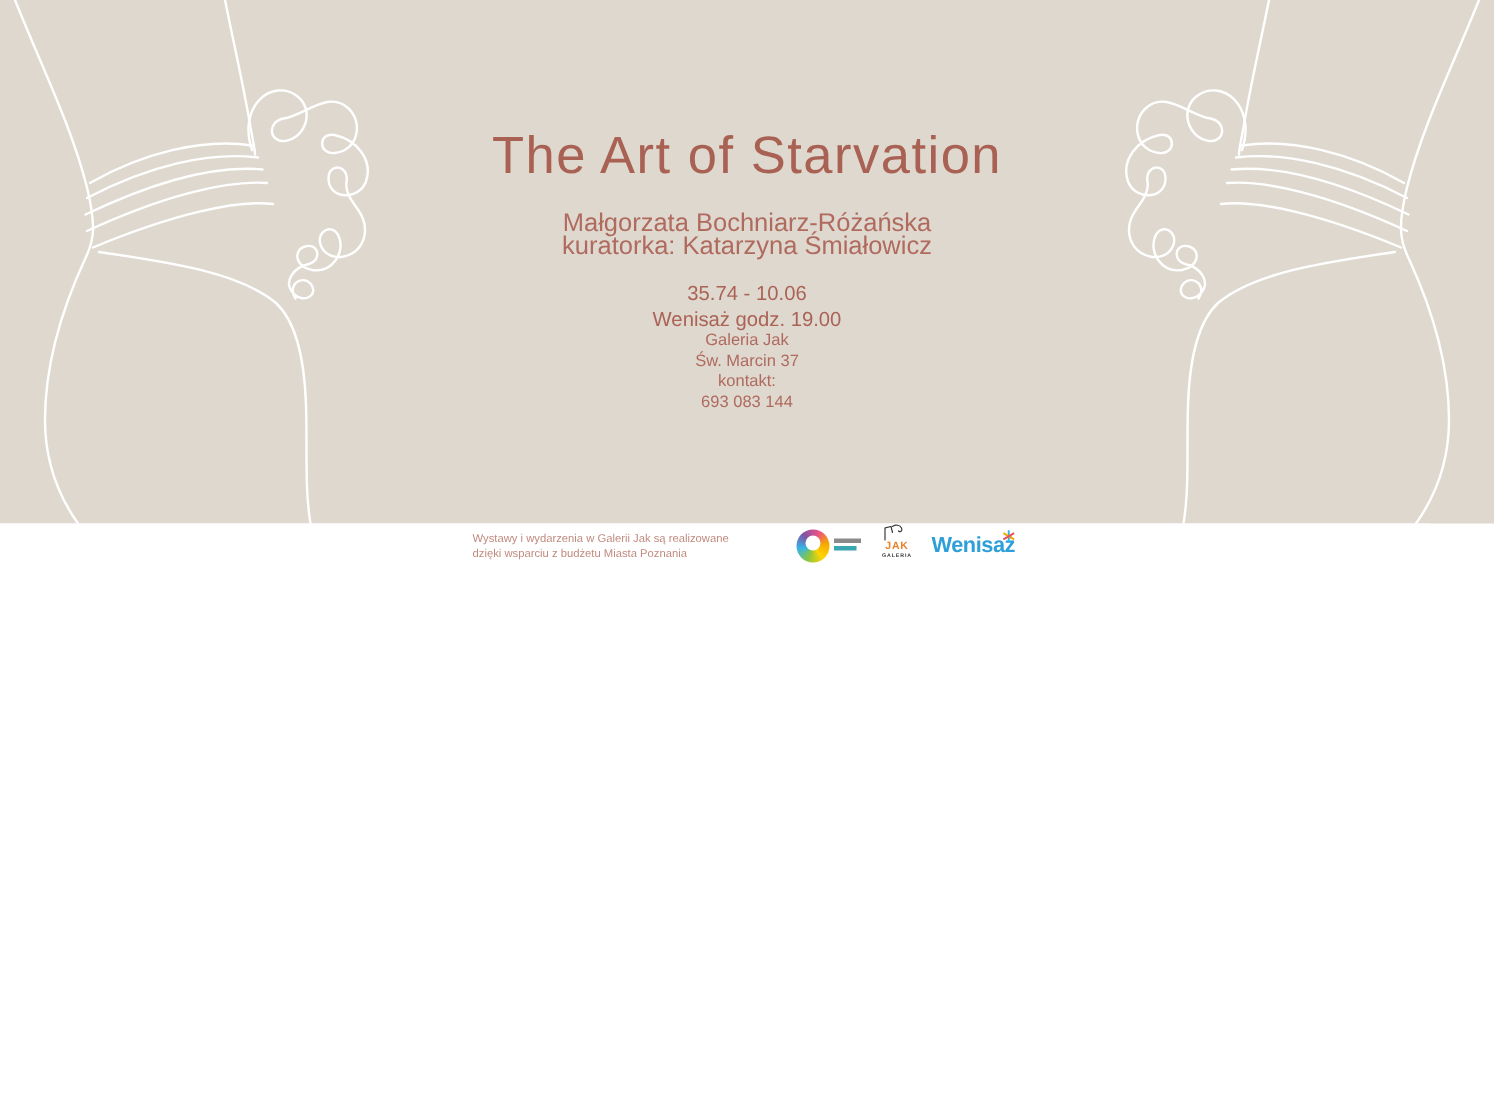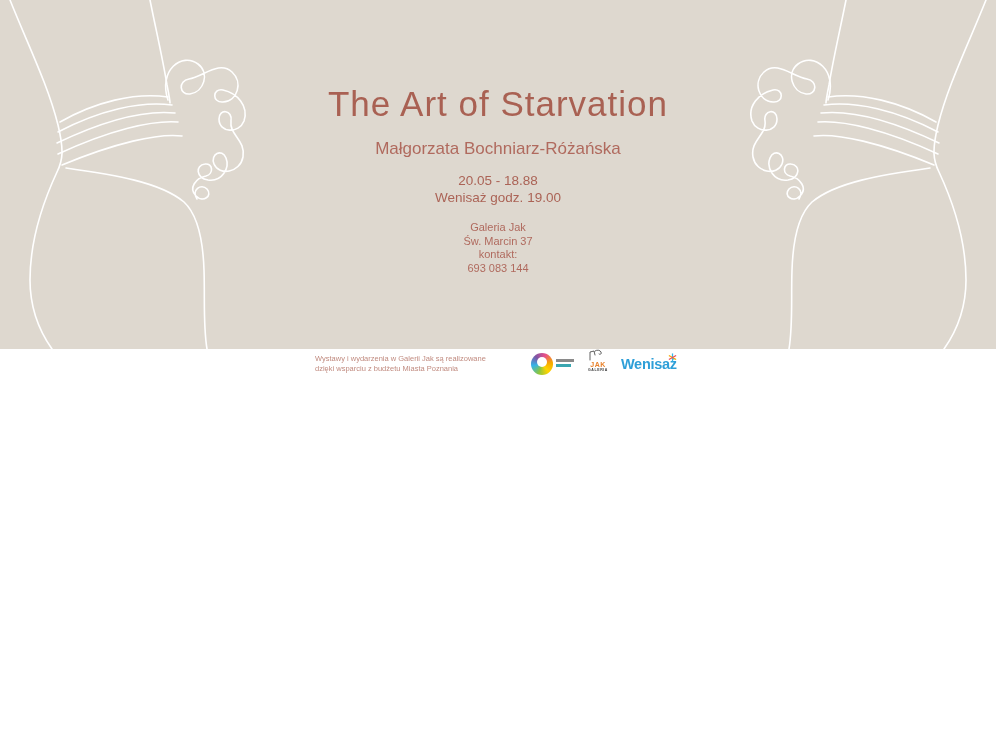--- a/index.html
+++ b/index.html
@@ -41,21 +41,20 @@
     font-size:17px;line-height:15px;
     color:#b06a5e;
     font-weight:400;
   }
   .poster-dates{
     margin-top:17px;
     font-size:13.5px;line-height:16.5px;
     color:#ab6356;
   }
   .poster-venue{
-    margin-top:15px;
     font-size:11px;line-height:13.5px;
     color:#b06a5e;
   }
 
   
   .footer{position:absolute;top:349px;left:0;width:953px;height:45px;background:#ffffff;}
   .credits{
     position:absolute;left:315px;top:5px;
     font-size:7.5px;line-height:10px;
     color:#c08a7f;
@@ -122,23 +121,24 @@
         <path d="M62,165 C115,143 158,133 182,136"></path>
         <path d="M66,168 C115,175 160,182 184,202 C198,215 203,240 204,270 C205,300 203,325 207,349"></path>
         <path d="M168,100 C158,70 182,52 198,64 C210,73 204,92 190,94 C179,95 178,81 189,79 C203,77 219,60 232,72 C243,82 238,101 223,102 C212,103 212,88 223,90 C237,93 249,106 244,121 C239,134 219,133 219,119 C219,108 233,110 231,121 C229,135 246,140 243,157 C240,173 219,176 214,164 C210,154 222,148 226,158 C230,168 222,182 208,180 C196,178 195,165 205,164 C213,163 214,174 206,176 C196,178 188,188 196,196 C203,203 213,196 207,189 C201,183 191,190 197,199"></path>
       </svg>
     </div>
 
     <div class="center-text">
       <h1 class="poster-title">The Art of Starvation</h1>
       <div class="poster-sub">
         <div>Małgorzata Bochniarz-Różańska</div>
+        <div>kuratorka: Katarzyna Śmiałowicz</div>
       </div>
       <div class="poster-dates">
-        <div>20.05 - 18.88</div>
+        <div>35.74 - 10.06</div>
         <div>Wenisaż godz. 19.00</div>
       </div>
       <div class="poster-venue">
         <div>Galeria Jak</div>
         <div>Św. Marcin 37</div>
         <div>kontakt:</div>
         <div>693 083 144</div>
       </div>
     </div>
   </div>

